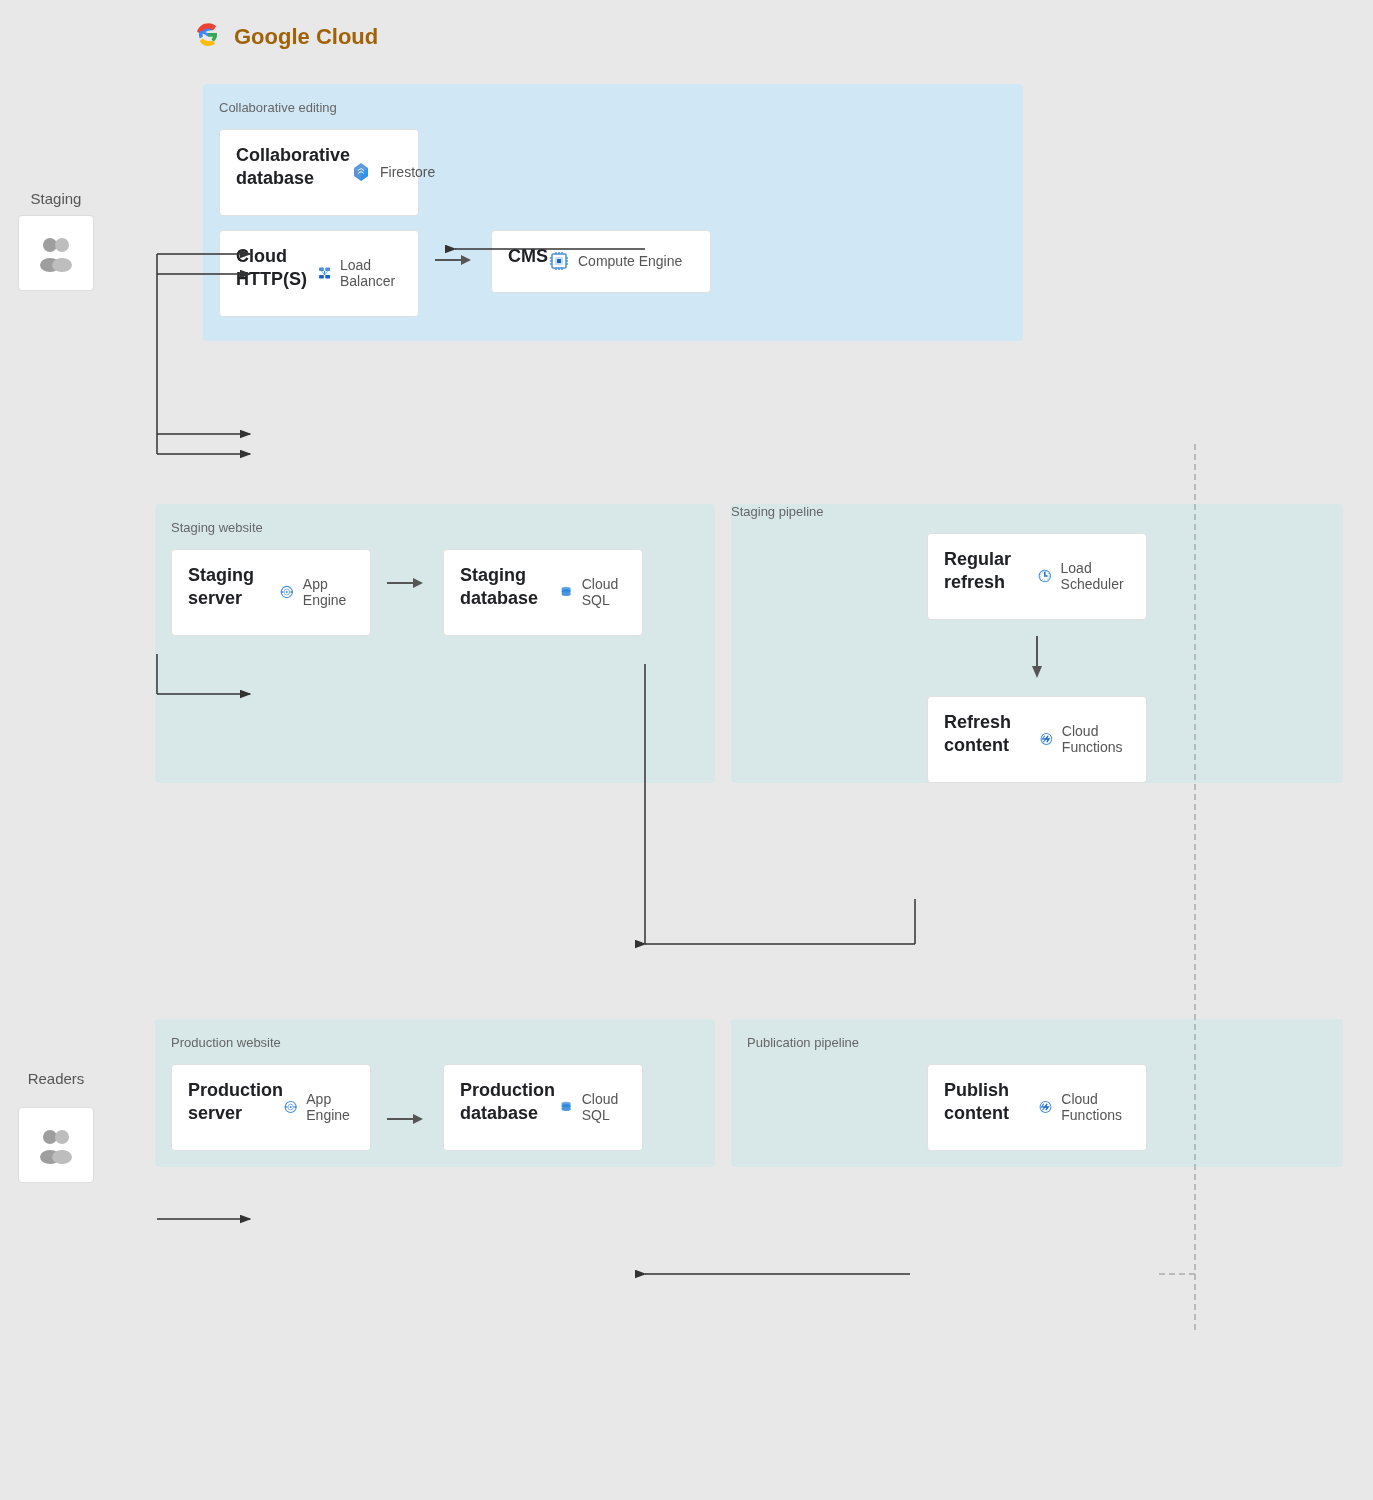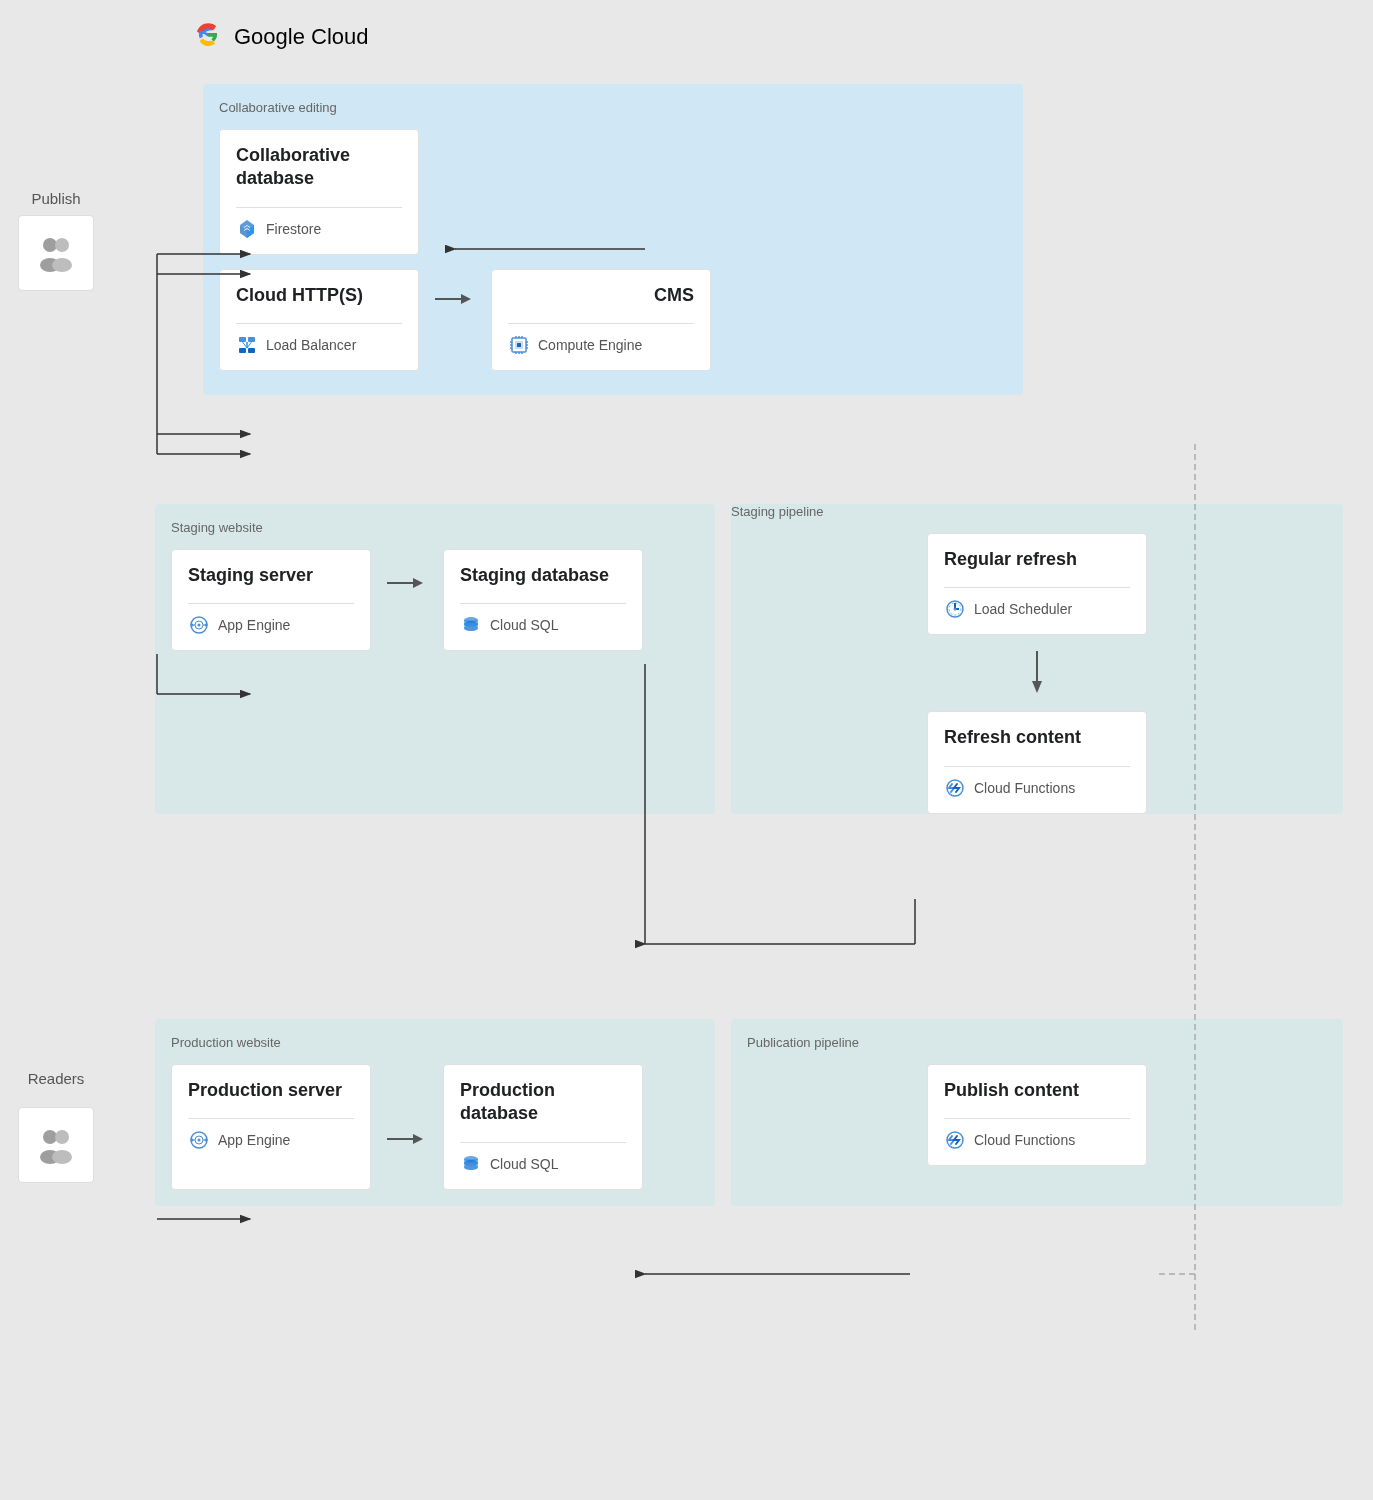--- a/index.html
+++ b/index.html
@@ -84,21 +84,21 @@
       margin-bottom: 14px;
     }
 
     
     .service-box {
       background: #fff;
       border-radius: 4px;
       border: 1px solid #e0e0e0;
       padding: 14px 16px 14px 16px;
       display: inline-flex;
-      flex-direction: column;
+      flex-direction: row;
       min-width: 180px;
     }
     .service-box-title {
       font-size: 18px;
       font-weight: 600;
       color: #202124;
       margin-bottom: 10px;
       line-height: 1.3;
     }
     .service-box-divider {
@@ -216,25 +216,25 @@
     <path fill="#4285F4" d="M30.6 13.3l3.3-3.3c-2.5-2.3-5.8-3.7-9.4-3.7-7.1 0-13 5.3-13.9 12.1 0.6-0.1 1.3-0.2 2-0.2 4.2 0 7.9 2 10.2 5.1l3.4-3.4c-1.8-1.9-4.3-3-7.1-2.9C22.7 14.4 27 13.1 30.6 13.3z"></path>
     <path fill="#EA4335" d="M24.5 6.3c3.6 0 6.9 1.4 9.4 3.7l3.3-3.3C34.1 3.9 29.6 2 24.5 2c-8.5 0-15.6 5.5-18.1 13.2l4.2 3.2c1-5.8 6-10.1 11.9-10.1z" transform="translate(0,0)"></path>
 
     <g transform="translate(4,6)">
       <path fill="#EA4335" d="M20,0 C14,0 9,3.5 7,8.5 L12,8.5 C13.5,6 16.5,4.5 20,4.5 C23,4.5 25.7,5.6 27.7,7.5 L31.5,3.7 C28.5,1 24.5,0 20,0z"></path>
       <path fill="#4285F4" d="M7,8.5 C6,10.3 5.5,12.3 5.5,14.5 C5.5,16.7 6,18.7 7,20.5 L12,17 C11.5,16.2 11.2,15.4 11.2,14.5 C11.2,13.6 11.5,12.8 12,12 L7,8.5z"></path>
       <path fill="#FBBC05" d="M20,24.5 C16.5,24.5 13.5,23 12,20.5 L7,24 C9,29 14,32.5 20,32.5 C24.5,32.5 28.5,30.8 31.5,28 L27.5,24.5 C25.7,23.4 23,24.5 20,24.5z"></path>
       <path fill="#34A853" d="M34.5,14.5 C34.5,13.5 34.4,12.5 34.2,11.5 L20,11.5 L20,17.5 L28,17.5 C27.6,19.2 26.6,20.5 25.3,21.5 L29.3,25 C32.5,22.3 34.5,18.7 34.5,14.5z"></path>
     </g>
   </svg>
-  <span style="font-size:22px;color:#000000;font-weight:400;">Google Cloud</span>
+  <span style="font-size:22px;color:#a16207;font-weight:700;">Google Cloud</span>
 </div>
 
 <div class="editors-section">
-  <span style="font-size:15px;color:#555;">Publish</span>
+  <span style="font-size:15px;color:#555;">Staging</span>
   <div class="person-icon-box">
     <svg width="44" height="44" viewBox="0 0 44 44">
       <circle cx="16" cy="14" r="7" fill="#9e9e9e"></circle>
       <circle cx="28" cy="14" r="7" fill="#bdbdbd"></circle>
       <ellipse cx="16" cy="34" rx="10" ry="7" fill="#9e9e9e"></ellipse>
       <ellipse cx="28" cy="34" rx="10" ry="7" fill="#bdbdbd"></ellipse>
     </svg>
   </div>
 </div>
 

